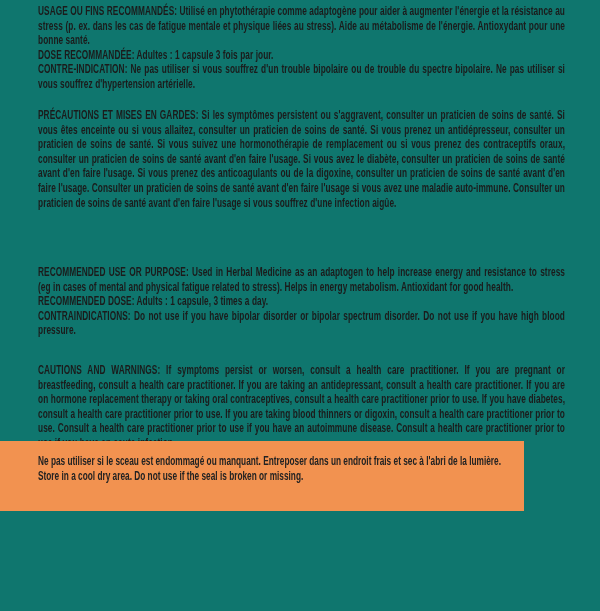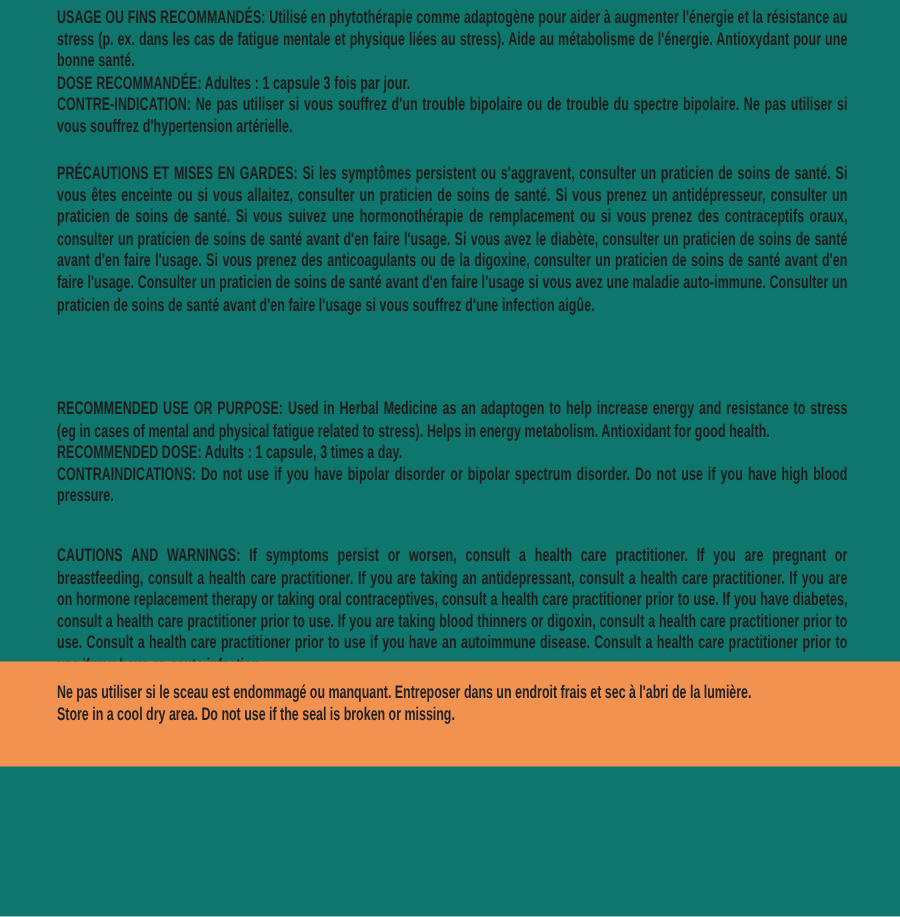--- a/index.html
+++ b/index.html
@@ -36,21 +36,21 @@
   }
   .hd { font-weight: bold; }
   .block-fr-usage   { top: 4px; }
   .block-fr-caution { top: 108px; }
   .block-en-usage   { top: 252px; margin-top: 13px; }
   .block-en-caution { top: 363px; }
   .banner {
     position: absolute;
     left: 0;
     top: 441px;
-    width: 600px;
+    width: 524px;
     height: 70px;
     background: #F29250;
   }
   .banner-inner {
     padding: 13px 0 0 38px;
   }
   .banner-line {
     font-size: 12.2px;
     line-height: 15px;
     font-weight: bold;

